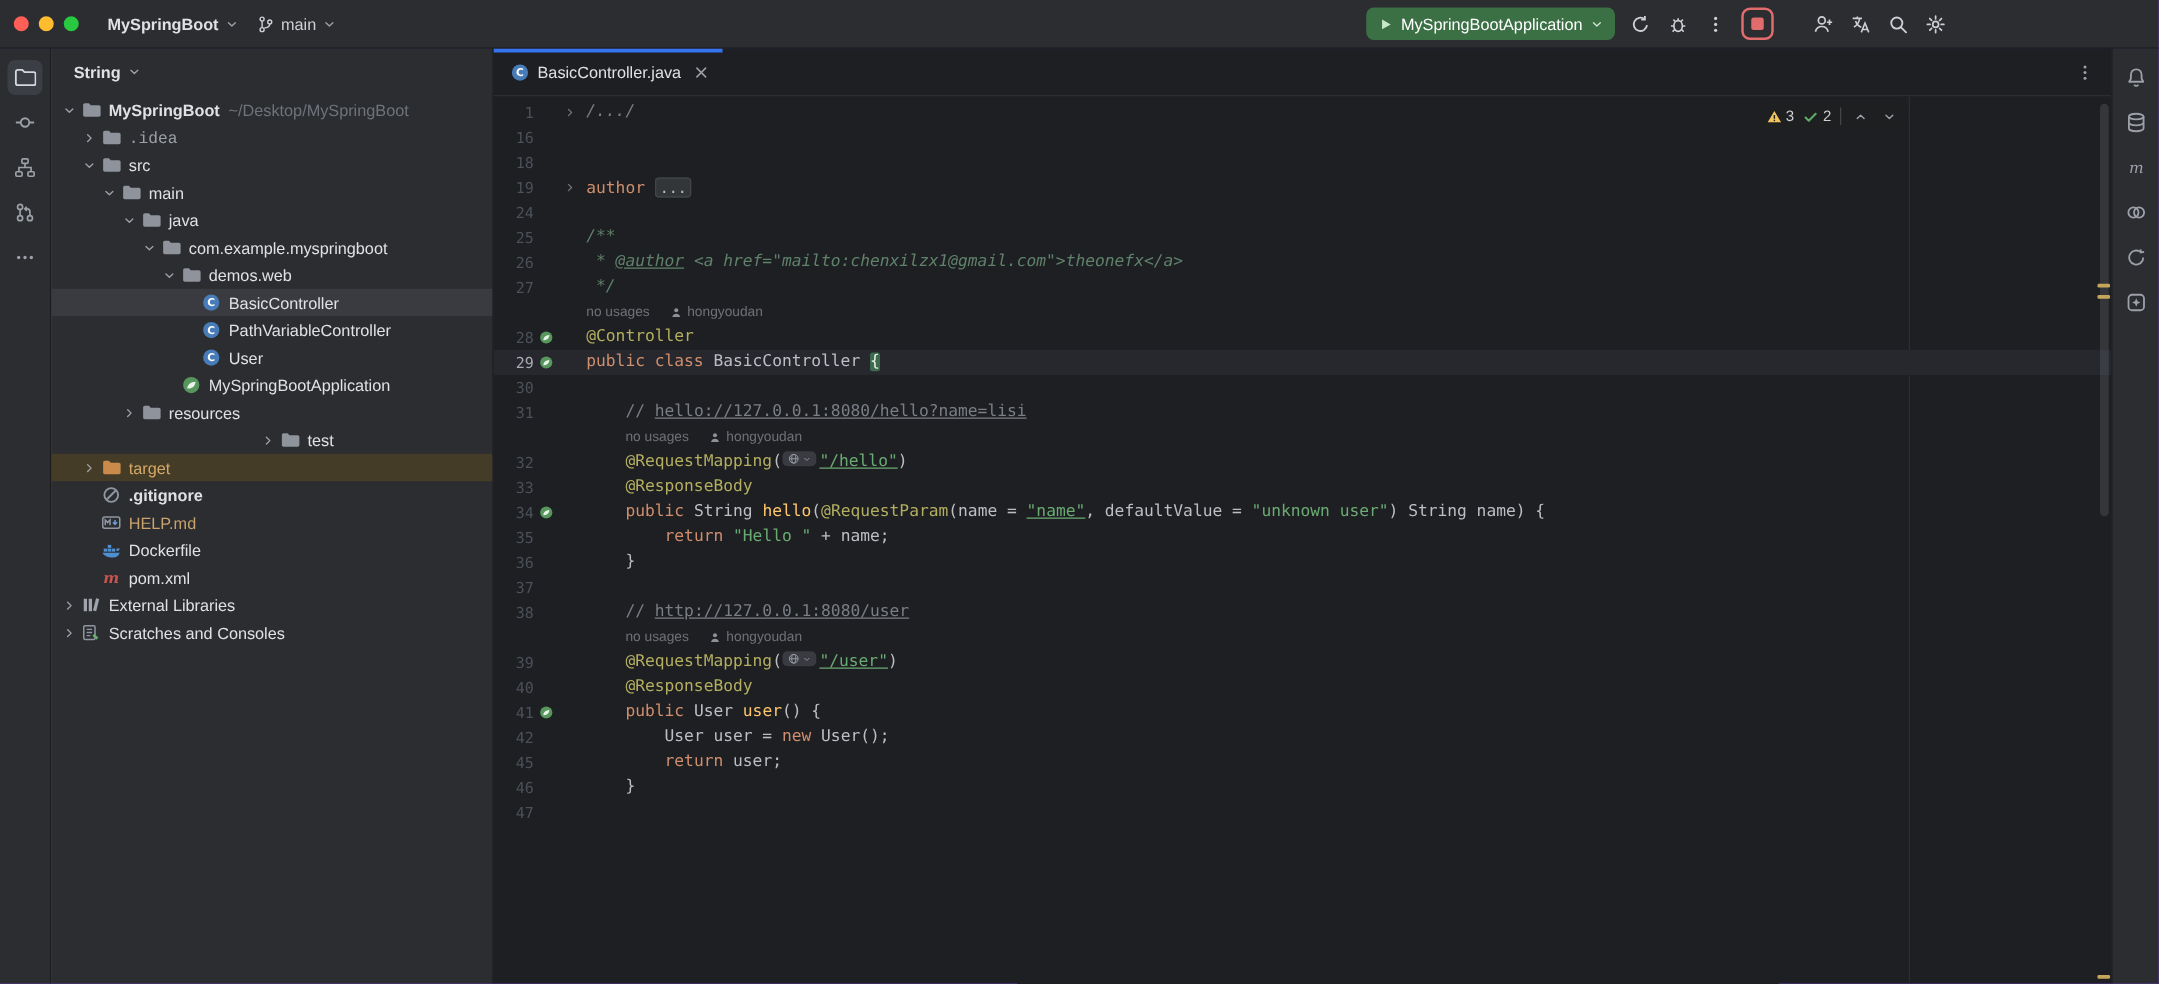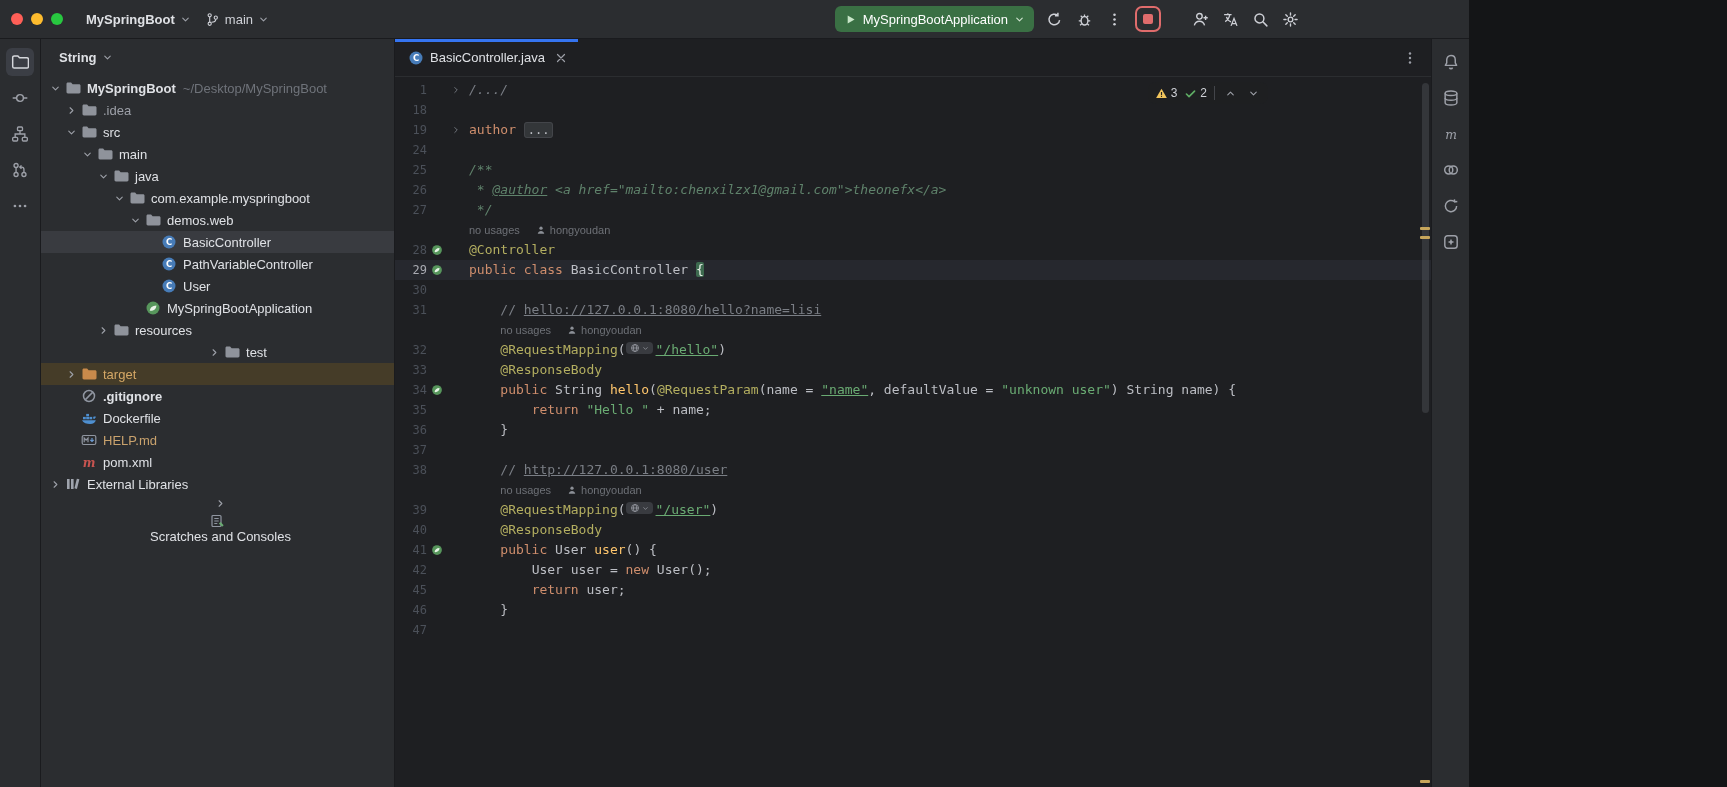--- a/index.html
+++ b/index.html
@@ -1,16 +1,16 @@
 <!DOCTYPE html>
 <html><head>
 <meta charset="utf-8">
 <style>
   html,body{margin:0;padding:0;background:#141517;}
-  .app{position:relative;width:1469px;height:787px;overflow:hidden;display:flex;flex-direction:column;
+  .app{position:relative;width:1727px;height:787px;overflow:hidden;display:flex;flex-direction:column;
        background:#8b5cf6;color:#DFE1E5;font:13px "Liberation Sans","DejaVu Sans",sans-serif;}
   .ic{display:inline-flex;width:16px;height:16px;align-items:center;justify-content:center;flex:none}
   .ic svg{width:100%;height:100%;display:block}
 
   
   .titlebar{flex:0 0 38px;background:#2B2D30;border-bottom:1px solid #1A1B1E;display:flex;align-items:center;padding-right:165px}
   .traffic{display:flex;gap:8px;margin:0 16px 0 11px}
   .tl{width:12px;height:12px;border-radius:50%}
   .tl.red{background:#FF5F57}.tl.yellow{background:#FEBC2E}.tl.green{background:#28C840}
   .tb-widget{display:flex;align-items:center;gap:5px;padding:4px 7px;border-radius:6px;color:#CED0D6}
@@ -285,21 +285,21 @@
             <span class="tree-ic">
               <span class="ic" style="width: 16px; height: 16px;">
                 <svg viewBox="0 0 16 16">
                   <path d="M1.5 4c0-.8.6-1.4 1.4-1.4h3.2l1.5 1.6h6.5c.8 0 1.4.6 1.4 1.4v6.4c0 .8-.6 1.4-1.4 1.4H2.9c-.8 0-1.4-.6-1.4-1.4z" fill="#8F939B"></path>
                 </svg>
               </span>
             </span>
             <span class="tree-label bold">MySpringBoot</span>
             <span class="tree-suffix">~/Desktop/MySpringBoot</span>
           </div>
-          <div class="tree-row" style="padding-left: 22px;">
+          <div class="tree-row" style="padding-left: 22px; font-family: Liberation Mono, monospace;">
             <span class="chev">
               <span class="ic" style="width: 11px; height: 11px;">
                 <svg viewBox="0 0 16 16">
                   <path d="M6 4l4 4-4 4" fill="none" stroke="currentColor" stroke-width="1.6" stroke-linecap="round" stroke-linejoin="round"></path>
                 </svg>
               </span>
             </span>
             <span class="tree-ic">
               <span class="ic" style="width: 16px; height: 16px;">
                 <svg viewBox="0 0 16 16">
@@ -497,20 +497,33 @@
             <span class="chev"></span>
             <span class="tree-ic">
               <span class="ic" style="width: 16px; height: 16px;">
                 <svg viewBox="0 0 16 16">
                   <circle cx="8" cy="8" r="5.5" fill="none" stroke="#9096A1" stroke-width="1.5"></circle>
                   <path d="M4.4 11.6l7.2-7.2" stroke="#9096A1" stroke-width="1.5"></path>
                 </svg>
               </span>
             </span>
             <span class="tree-label">.gitignore</span>
+          </div>
+          <div class="tree-row" style="padding-left: 22px;">
+            <span class="chev"></span>
+            <span class="tree-ic">
+              <span class="ic" style="width: 16px; height: 16px;">
+                <svg viewBox="0 0 16 16">
+                  <rect x="1.2" y="3.5" width="13.6" height="9" rx="1.5" fill="none" stroke="#9096A1" stroke-width="1.2"></rect>
+                  <path d="M3.2 10.2V6l1.9 2.1L7 6v4.2" fill="none" stroke="#9096A1" stroke-width="1.2"></path>
+                  <path d="M11 6v3.4M9.3 7.8L11 9.5l1.7-1.7" fill="none" stroke="#6C9BD2" stroke-width="1.2"></path>
+                </svg>
+              </span>
+            </span>
+            <span class="tree-label gold">HELP.md</span>
           </div>
           <div class="tree-row" style="padding-left: 22px;">
             <span class="chev"></span>
             <span class="tree-ic">
               <span class="ic" style="width: 16px; height: 16px;">
                 <svg viewBox="0 0 16 16">
                   <g fill="#4E8FD0">
                     <rect x="2" y="6.9" width="2.8" height="2.4"></rect>
                     <rect x="5.2" y="6.9" width="2.8" height="2.4"></rect>
                     <rect x="8.4" y="6.9" width="2.8" height="2.4"></rect>
@@ -521,33 +534,20 @@
                 </svg>
               </span>
             </span>
             <span class="tree-label">Dockerfile</span>
           </div>
           <div class="tree-row" style="padding-left: 22px;">
             <span class="chev"></span>
             <span class="tree-ic">
               <span class="ic" style="width: 16px; height: 16px;">
                 <svg viewBox="0 0 16 16">
-                  <rect x="1.2" y="3.5" width="13.6" height="9" rx="1.5" fill="none" stroke="#9096A1" stroke-width="1.2"></rect>
-                  <path d="M3.2 10.2V6l1.9 2.1L7 6v4.2" fill="none" stroke="#9096A1" stroke-width="1.2"></path>
-                  <path d="M11 6v3.4M9.3 7.8L11 9.5l1.7-1.7" fill="none" stroke="#6C9BD2" stroke-width="1.2"></path>
-                </svg>
-              </span>
-            </span>
-            <span class="tree-label gold">HELP.md</span>
-          </div>
-          <div class="tree-row" style="padding-left: 22px;">
-            <span class="chev"></span>
-            <span class="tree-ic">
-              <span class="ic" style="width: 16px; height: 16px;">
-                <svg viewBox="0 0 16 16">
                   <text x="8" y="12.5" text-anchor="middle" font-size="12" font-style="italic" font-weight="bold" fill="#C75450" font-family="DejaVu Serif, serif">m</text>
                 </svg>
               </span>
             </span>
             <span class="tree-label">pom.xml</span>
           </div>
           <div class="tree-row" style="padding-left: 6px;">
             <span class="chev">
               <span class="ic" style="width: 11px; height: 11px;">
                 <svg viewBox="0 0 16 16">
@@ -561,21 +561,21 @@
                   <g fill="#9FA4AD">
                     <rect x="2" y="3" width="2.6" height="10"></rect>
                     <rect x="6" y="3" width="2.6" height="10"></rect>
                     <rect x="10.6" y="2.8" width="2.6" height="10" transform="rotate(14 11.9 7.8)"></rect>
                   </g>
                 </svg>
               </span>
             </span>
             <span class="tree-label">External Libraries</span>
           </div>
-          <div class="tree-row" style="padding-left: 6px; flex-direction: column;">
+          <div class="tree-row" style="padding-left: 6px;">
             <span class="chev">
               <span class="ic" style="width: 11px; height: 11px;">
                 <svg viewBox="0 0 16 16">
                   <path d="M6 4l4 4-4 4" fill="none" stroke="currentColor" stroke-width="1.6" stroke-linecap="round" stroke-linejoin="round"></path>
                 </svg>
               </span>
             </span>
             <span class="tree-ic">
               <span class="ic" style="width: 16px; height: 16px;">
                 <svg viewBox="0 0 16 16">
@@ -626,20 +626,26 @@
               <span class="g-num">1</span>
               <span class="g-ic"></span>
               <span class="g-fold">
                 <span class="ic" style="width: 10px; height: 10px;">
                   <svg viewBox="0 0 16 16">
                     <path d="M6 4l4 4-4 4" fill="none" stroke="currentColor" stroke-width="1.6" stroke-linecap="round" stroke-linejoin="round"></path>
                   </svg>
                 </span>
               </span>
               <span class="c-text"><span class="tk-fc">/.../</span></span>
+            </div>
+            <div class="code-line">
+              <span class="g-num">16</span>
+              <span class="g-ic"></span>
+              <span class="g-fold"></span>
+              <span class="c-text"></span>
             </div>
             <div class="code-line">
               <span class="g-num">18</span>
               <span class="g-ic"></span>
               <span class="g-fold"></span>
               <span class="c-text"></span>
             </div>
             <div class="code-line">
               <span class="g-num">19</span>
               <span class="g-ic"></span>

